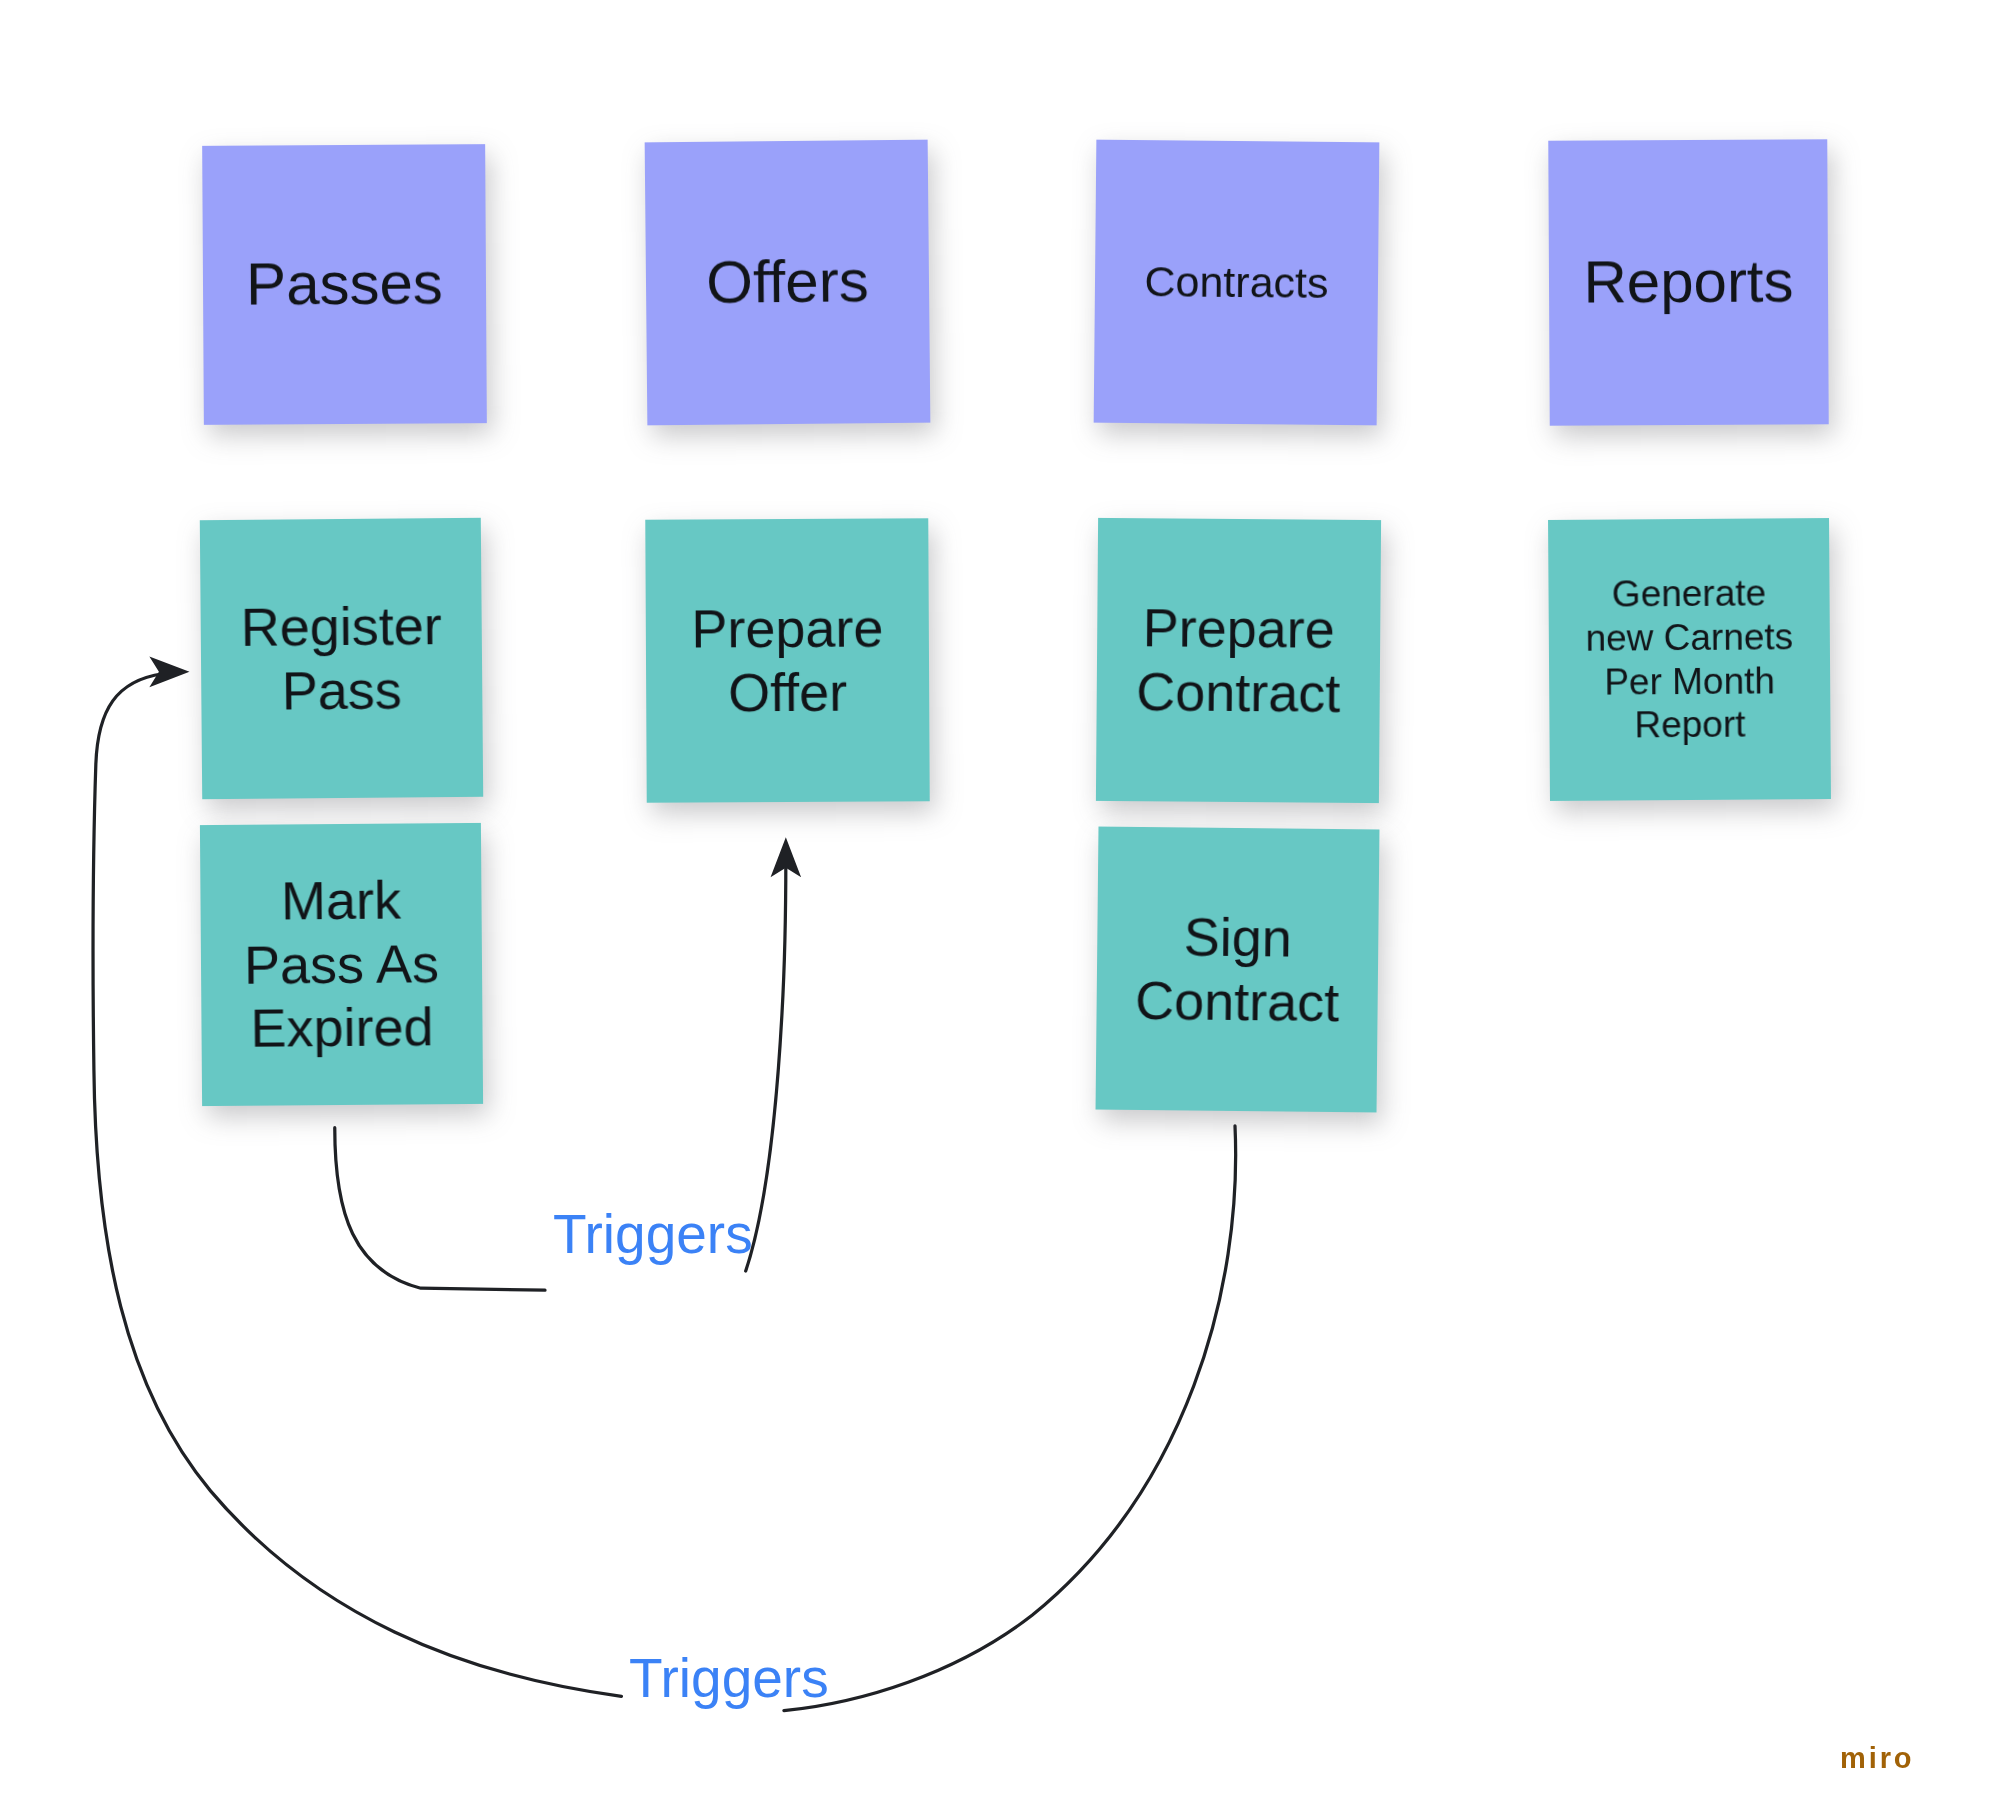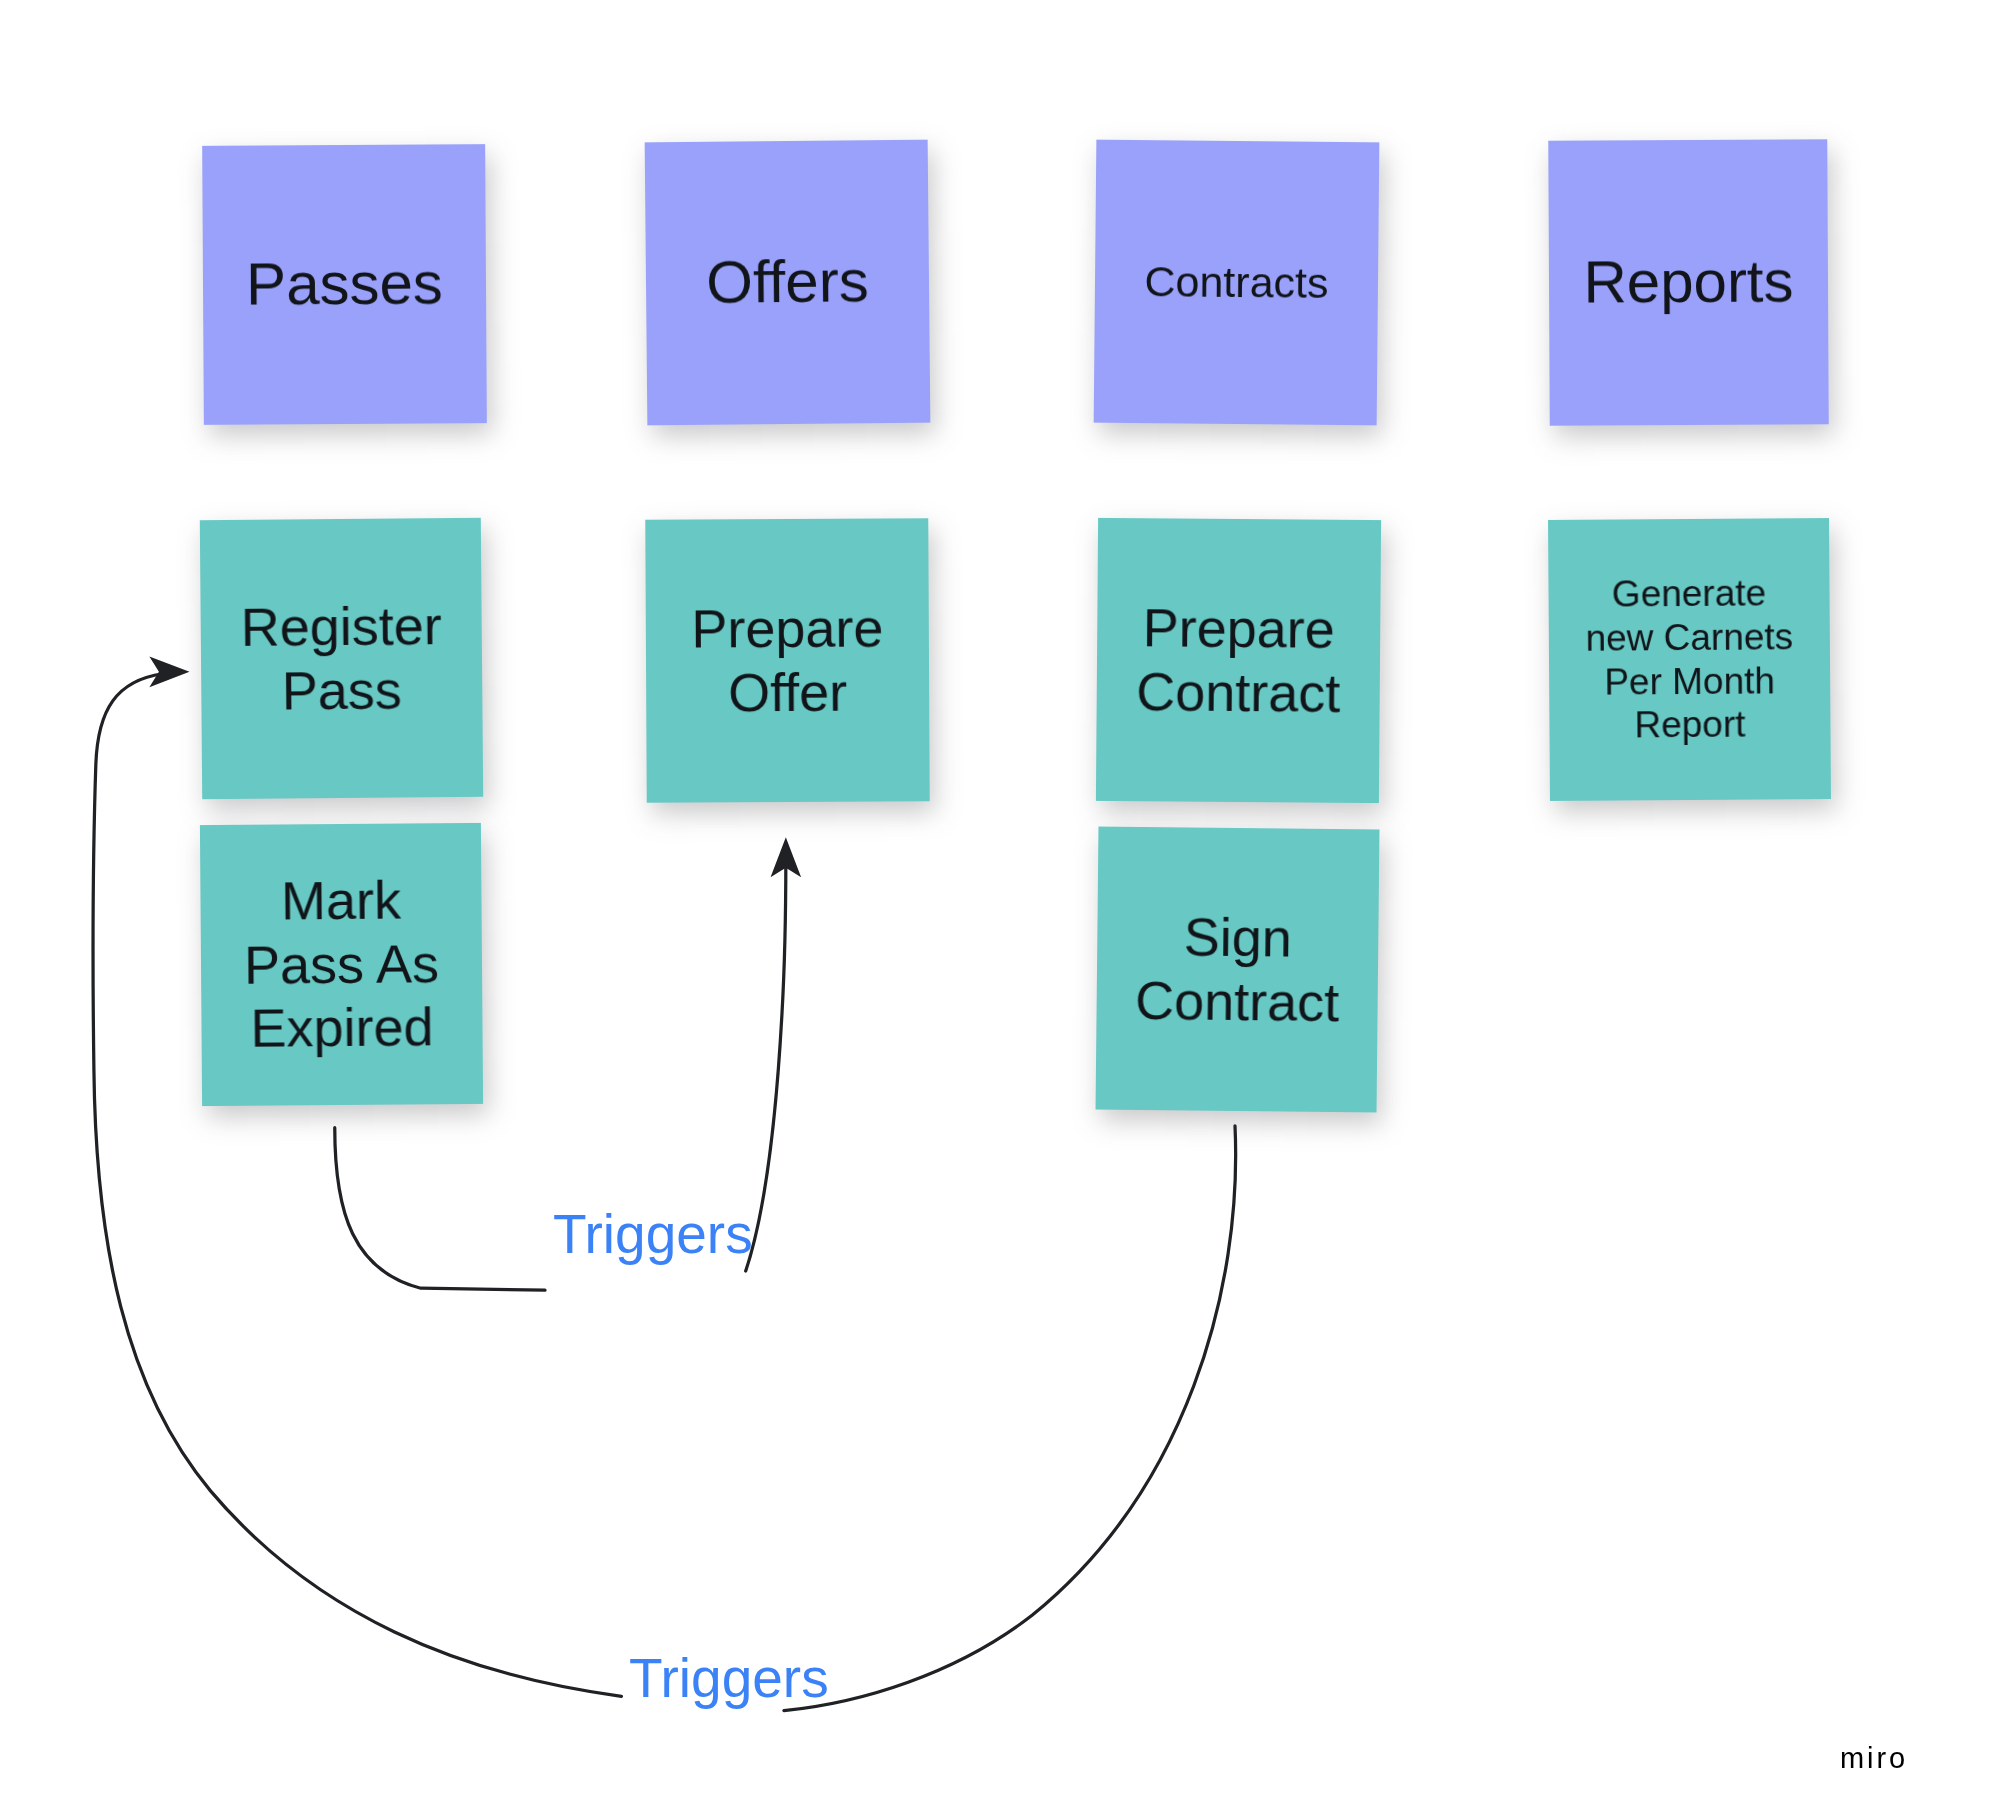--- a/index.html
+++ b/index.html
@@ -86,24 +86,24 @@
     white-space: nowrap;
   }
   #label-triggers-offer    { left: 553px; top: 1202px; }
   #label-triggers-register { left: 629px; top: 1646px; }
 
   
   #miro-watermark {
     position: absolute;
     left: 1840px;
     top: 1742px;
-    color: #000000;
+    color: #a16207;
     font-size: 29px;
     letter-spacing: 2.9px;
-    font-weight: 400;
+    font-weight: 700;
   }
 </style>
 </head>
 <body>
 
 <div id="board">
 
   <svg id="connectors" viewBox="0 0 2110 1895">
 
     <g>

